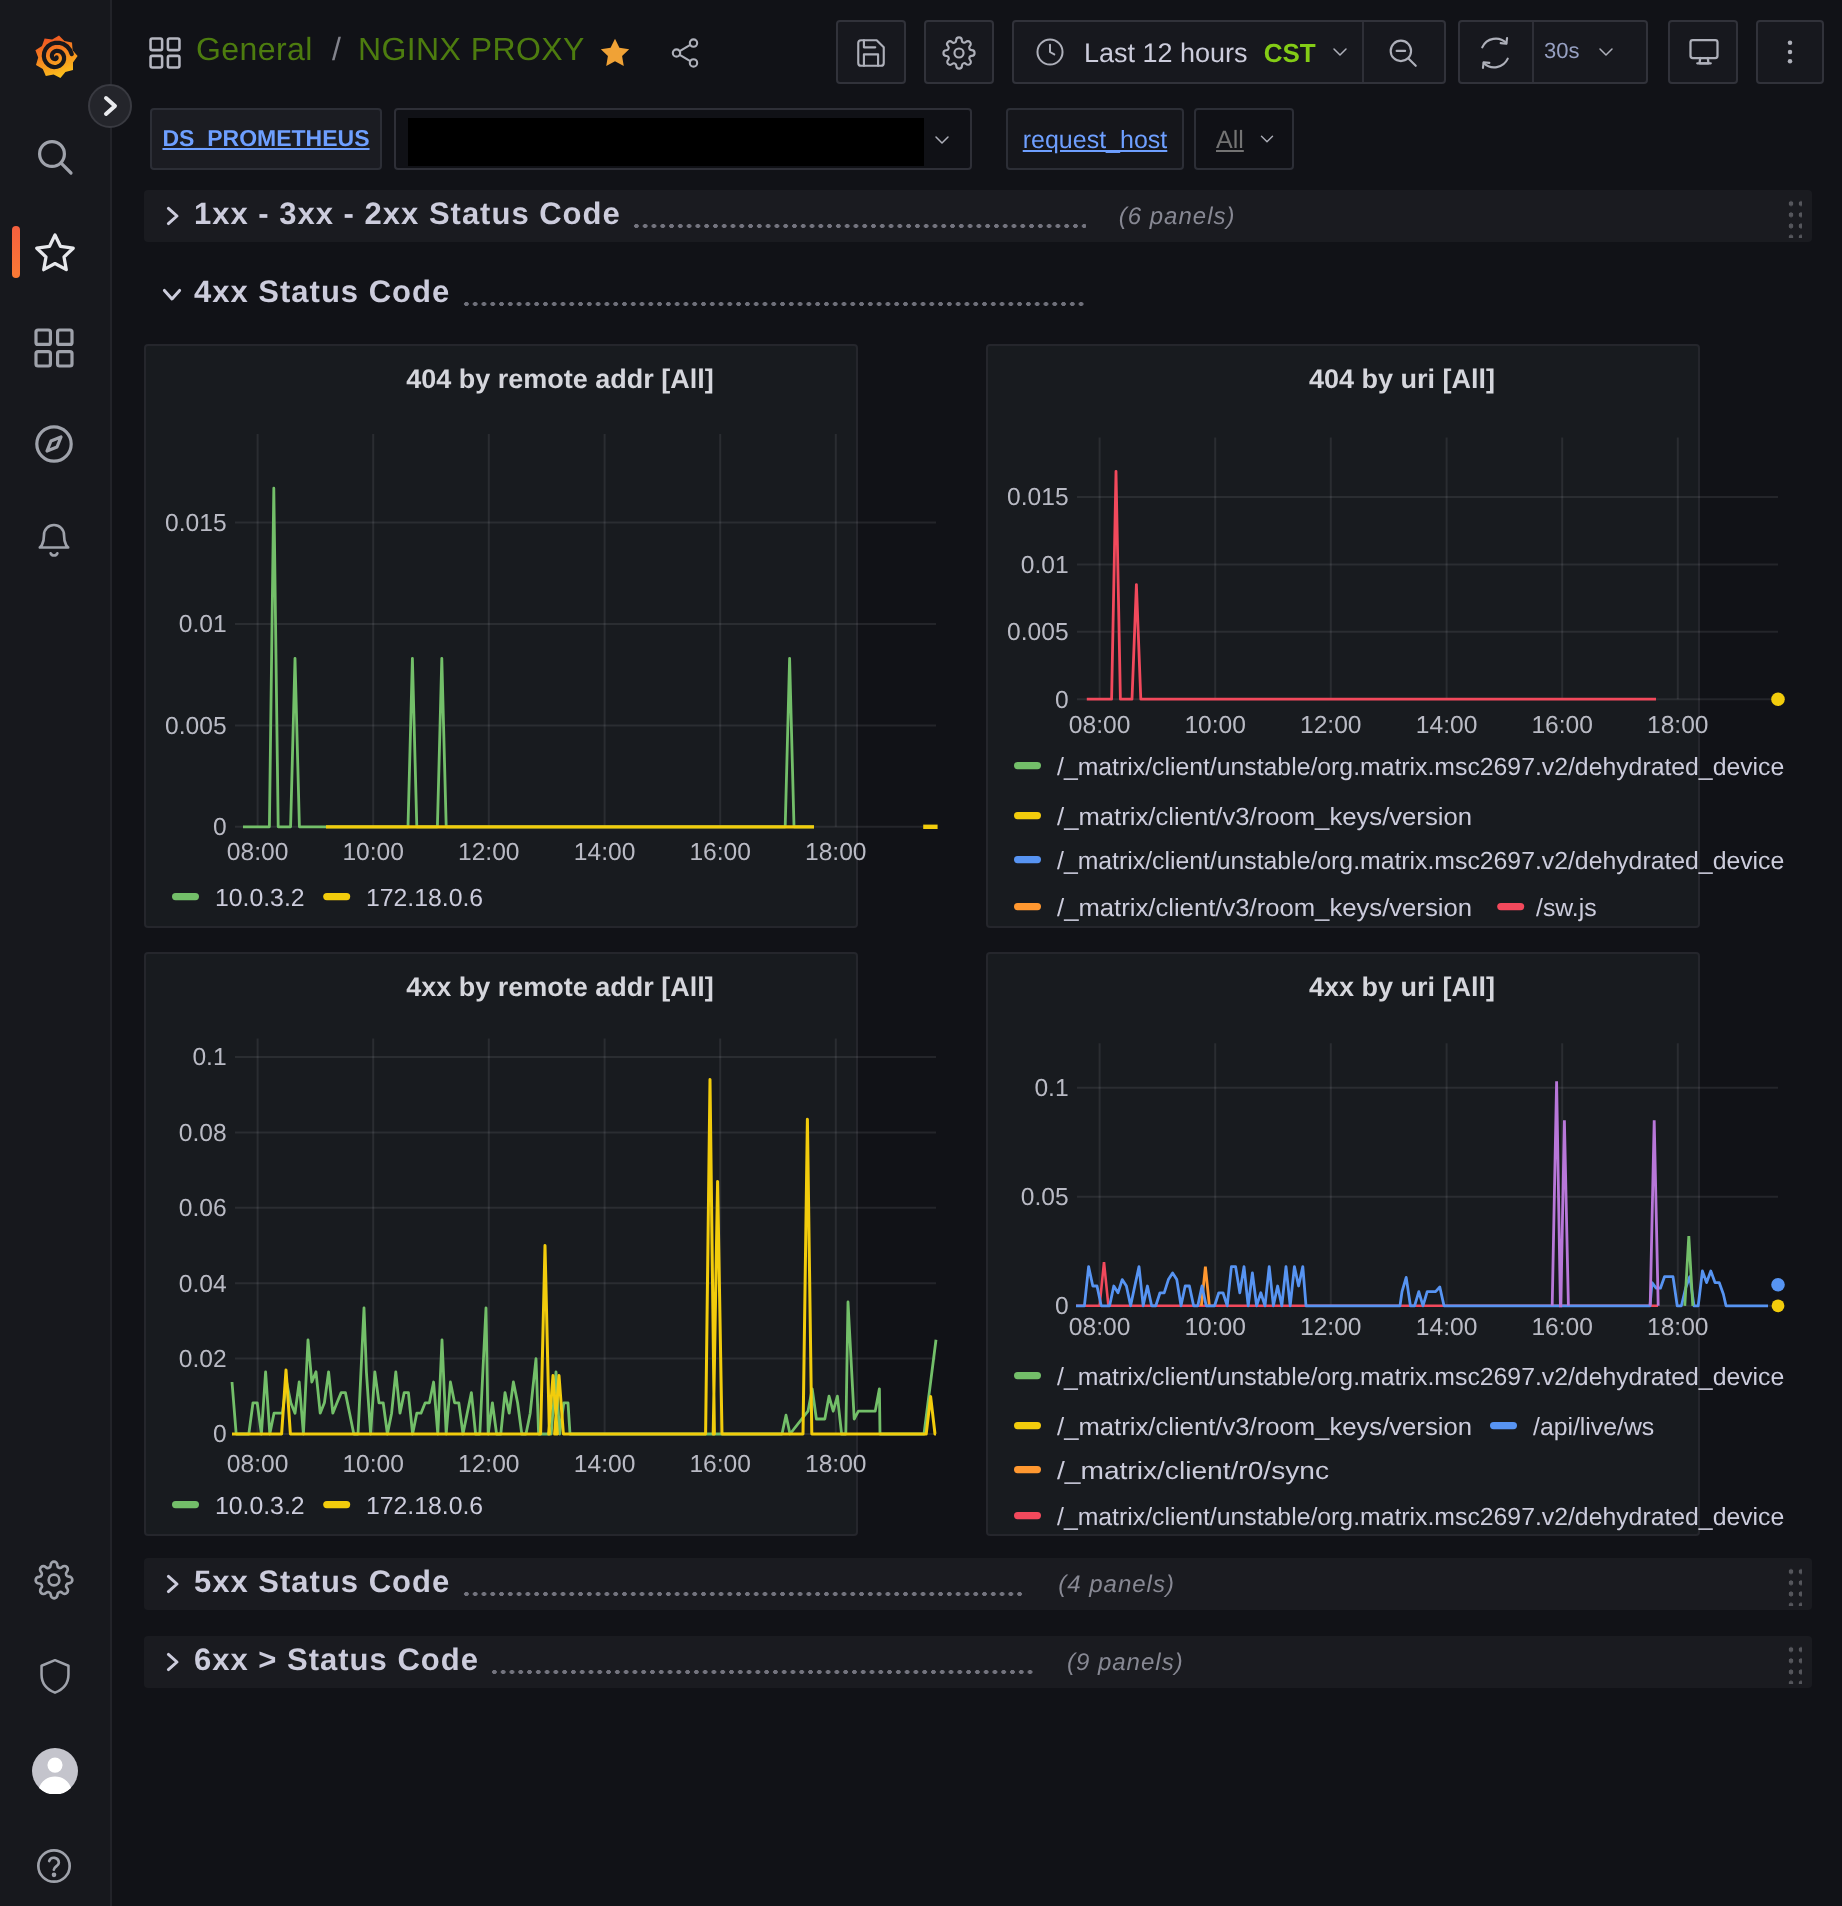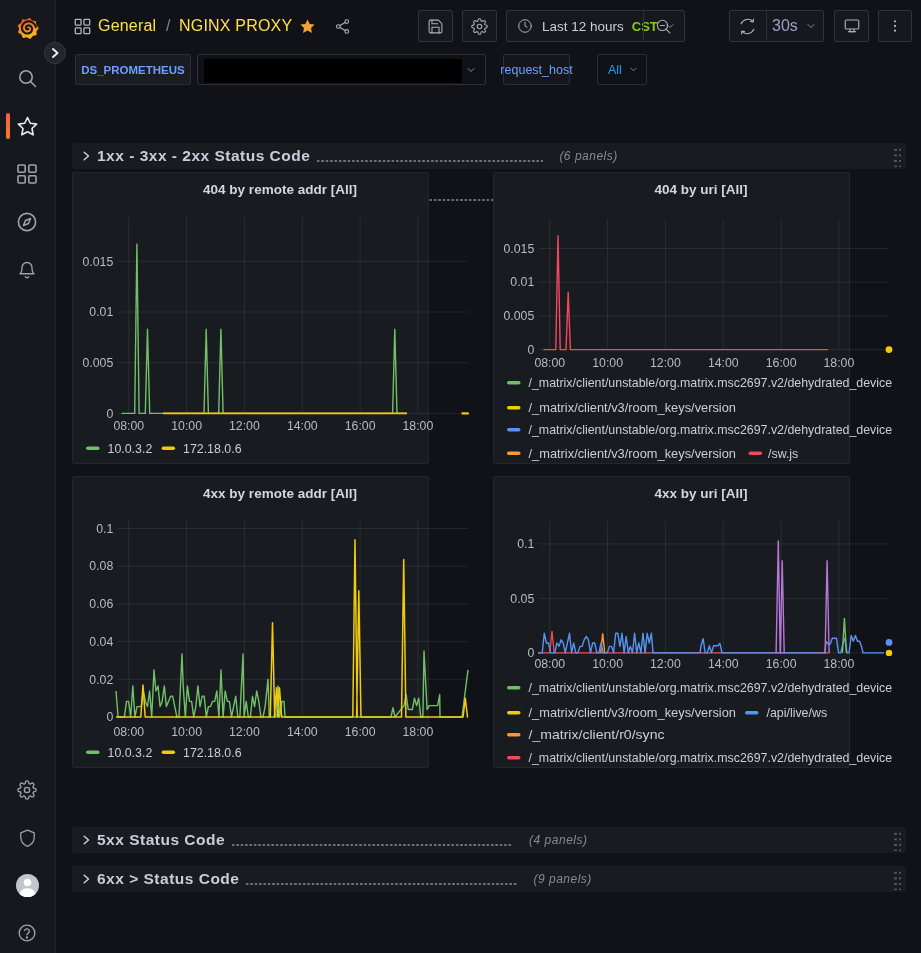--- a/index.html
+++ b/index.html
@@ -1,21 +1,21 @@
 <!DOCTYPE html>
 <html><head><meta charset="utf-8"><style>
 * { margin:0; padding:0; box-sizing:border-box; }
 html,body { width:921px; height:953px; background:#111217; font-family:"Liberation Sans",sans-serif; overflow:hidden; position:relative; }
 .abs { position:absolute; }
 #sidebar { position:absolute; left:0; top:0; width:56px; height:953px; background:#17181d; border-right:1px solid #222329; }
 #expandbtn { position:absolute; left:44px; top:42px; width:22px; height:22px; border-radius:50%; background:#24252b; border:1px solid #393a41; color:#eceded; font-size:16px; font-weight:600; line-height:18px; text-align:center; z-index:5; }
 .navbtn { position:absolute; top:10px; height:32px; background:#17181e; border:1px solid #31323a; border-radius:2px; display:flex; align-items:center; justify-content:center; }
-.crumbtxt { color:#fde047; font-size:16px; letter-spacing:0.2px; }
-.varlabel { position:absolute; top:2px; height:31px; background:#1b1c22; border:1px solid #2c2e36; border-radius:2px; display:flex; align-items:center; color:#6e9fff; font-weight:500; font-size:12.5px; }
-.rowhdr { position:absolute; left:72px; width:834px; height:26px; color:#ccccdc; font-size:15.5px; font-weight:700; letter-spacing:0.5px; display:flex; align-items:center;margin-top:48px; }
+.crumbtxt { color:#4d7c0f; font-size:16px; letter-spacing:0.2px; }
+.varlabel { position:absolute; top:2px; height:31px; background:#1b1c22; border:1px solid #2c2e36; border-radius:2px; display:flex; align-items:center; color:#6e9fff; font-weight:500; font-size:12.5px;text-decoration:underline; }
+.rowhdr { position:absolute; left:72px; width:834px; height:26px; color:#ccccdc; font-size:15.5px; font-weight:700; letter-spacing:0.5px; display:flex; align-items:center; }
 .rowhdr .chev { margin-left:8px; margin-right:5px; display:flex; align-items:center; }
 .collapsed { background:#1a1b20; border-radius:2px; }
 .panels-txt { font-style:italic; font-weight:400; font-size:12px; color:#878893; margin-left:16px;text-align:right; }
 .dots { height:13px; margin-left:6px; background-image:radial-gradient(circle, rgba(204,204,220,.5) 1px, transparent 1.3px); background-size:4.4px 4.4px; background-repeat:repeat-x; background-position:0 9px; }
 .panel { position:absolute; width:357px; height:292px; background:#181b1f; border:1px solid #25262c; border-radius:2px; }
 .dragdots { position:absolute; width:8px; height:20px; background-image:radial-gradient(circle, #55565c 1.1px, transparent 1.3px); background-size:5px 5.6px; }
 svg text { font-family:"Liberation Sans",sans-serif; }
 </style></head>
 <body>
 <div id="sidebar"></div>
@@ -127,21 +127,21 @@
   </div>
 <div class="navbtn" style="left:462px;width:35px">
     <svg width="17" height="17" viewBox="0 0 24 24">
       <g stroke="#aeb0ba" stroke-width="1.5" fill="none" stroke-linecap="round" stroke-linejoin="round">
         <circle cx="12" cy="12" r="3.2"></circle>
         <path d="M19.4 15a1.65 1.65 0 0 0 .33 1.82l.06.06a2 2 0 1 1-2.83 2.83l-.06-.06a1.65 1.65 0 0 0-1.82-.33 1.65 1.65 0 0 0-1 1.51V21a2 2 0 1 1-4 0v-.09A1.65 1.65 0 0 0 9 19.4a1.65 1.65 0 0 0-1.82.33l-.06.06a2 2 0 1 1-2.83-2.83l.06-.06a1.65 1.65 0 0 0 .33-1.82 1.65 1.65 0 0 0-1.51-1H3a2 2 0 1 1 0-4h.09A1.65 1.65 0 0 0 4.6 9a1.65 1.65 0 0 0-.33-1.82l-.06-.06a2 2 0 1 1 2.83-2.83l.06.06a1.65 1.65 0 0 0 1.82.33H9a1.65 1.65 0 0 0 1-1.51V3a2 2 0 1 1 4 0v.09a1.65 1.65 0 0 0 1 1.51 1.65 1.65 0 0 0 1.82-.33l.06-.06a2 2 0 1 1 2.83 2.83l-.06.06a1.65 1.65 0 0 0-.33 1.82V9a1.65 1.65 0 0 0 1.51 1H21a2 2 0 1 1 0 4h-.09a1.65 1.65 0 0 0-1.51 1z"></path>
       </g>
     </svg>
   </div>
 
-<div class="navbtn" style="left:506px;width:179px;justify-content:flex-start;padding-left:10px">
+<div class="navbtn" style="left:506px;width:217px;justify-content:flex-start;padding-left:10px">
 <svg width="16" height="16" viewBox="0 0 24 24">
       <g stroke="#aeb0ba" stroke-width="1.5" fill="none" stroke-linecap="round" stroke-linejoin="round">
         <circle cx="12" cy="12" r="9.4"></circle>
         <path d="M12 6.5 V12 L15.2 13.8"></path>
       </g>
     </svg>
 <span style="color:#ccccdc;font-size:13.5px;margin-left:9px">Last 12 hours</span>
 <span style="color:#84cc16;font-size:13px;font-weight:700;margin-left:8px">CST</span>
 <svg width="12" height="12" viewBox="0 0 24 24" style="margin-left:6px">
       <path d="M6 9 L12 15 L18 9" stroke="#aeb0ba" stroke-width="1.5" fill="none" stroke-linecap="round" stroke-linejoin="round"></path>
@@ -159,21 +159,21 @@
 <div class="navbtn" style="left:729px;width:95px;justify-content:flex-start">
 <svg width="17" height="17" viewBox="0 0 24 24" style="margin-left:9px">
       <g stroke="#aeb0ba" stroke-width="1.5" fill="none" stroke-linecap="round" stroke-linejoin="round">
         <path d="M20 5 a10.5 10.5 0 0 0 -17 3"></path>
         <path d="M4 19 a10.5 10.5 0 0 0 17 -3"></path>
         <path d="M20.5 1.5 L20 5.5 L16 5"></path>
         <path d="M3.5 22.5 L4 18.5 L8 19"></path>
       </g>
     </svg>
 <div style="position:absolute;left:36px;top:0;width:1px;height:30px;background:#2e2f37"></div>
-<span style="color:#97a0c2;font-size:16px;margin-left:16px">30s</span>
+<span style="color:#97a0c2;font-size:11px;margin-left:16px">30s</span>
 <svg width="12" height="12" viewBox="0 0 24 24" style="margin-left:7px">
       <path d="M6 9 L12 15 L18 9" stroke="#aeb0ba" stroke-width="1.5" fill="none" stroke-linecap="round" stroke-linejoin="round"></path>
     </svg>
 </div>
 
 <div class="navbtn" style="left:834px;width:35px">
     <svg width="18" height="18" viewBox="0 0 24 24">
       <g stroke="#aeb0ba" stroke-width="1.5" fill="none" stroke-linecap="round" stroke-linejoin="round">
         <rect x="3" y="4" width="18" height="12" rx="1.5"></rect>
         <path d="M9.5 16 L9 19.5 H15 L14.5 16"></path>
@@ -190,22 +190,22 @@
   </div>
 
 
 <div class="varlabel" style="left:75px;top:54px;width:116px;justify-content:center;font-weight:700;font-size:11.5px">DS_PROMETHEUS</div>
 <div class="abs" style="left:197px;top:54px;width:289px;height:31px;background:#101116;border:1px solid #2e2f37;border-radius:2px">
 <div style="position:absolute;left:6px;top:4px;width:258px;height:24px;background:#000"></div>
 <svg width="12" height="12" viewBox="0 0 24 24" style="position:absolute;right:8px;top:9px">
       <path d="M6 9 L12 15 L18 9" stroke="#aeb0ba" stroke-width="1.5" fill="none" stroke-linecap="round" stroke-linejoin="round"></path>
     </svg>
 </div>
-<div class="varlabel" style="left:503px;top:54px;width:67px;justify-content:center;background:#15161b">request_host</div>
-<div class="varlabel" style="left:597px;top:54px;width:50px;background:#101116;color:#0ea5e9;font-weight:400;padding-left:10px">All
+<div class="varlabel" style="left:503px;top:54px;width:89px;justify-content:center;background:#15161b">request_host</div>
+<div class="varlabel" style="left:597px;top:54px;width:50px;background:#101116;color:#737373;font-weight:400;padding-left:10px">All
 <svg width="11" height="11" viewBox="0 0 24 24" style="margin-left:6px">
       <path d="M6 9 L12 15 L18 9" stroke="#aeb0ba" stroke-width="1.5" fill="none" stroke-linecap="round" stroke-linejoin="round"></path>
     </svg>
 </div>
 
 
 <div class="rowhdr collapsed" style="top:95px">
 <span class="chev">
       <svg width="12" height="12" viewBox="0 0 12 12">
         <path d="M4.2 2.2 L8.5 6 L4.2 9.8" stroke="#ccccdc" stroke-width="1.5" fill="none" stroke-linecap="round" stroke-linejoin="round"></path>

